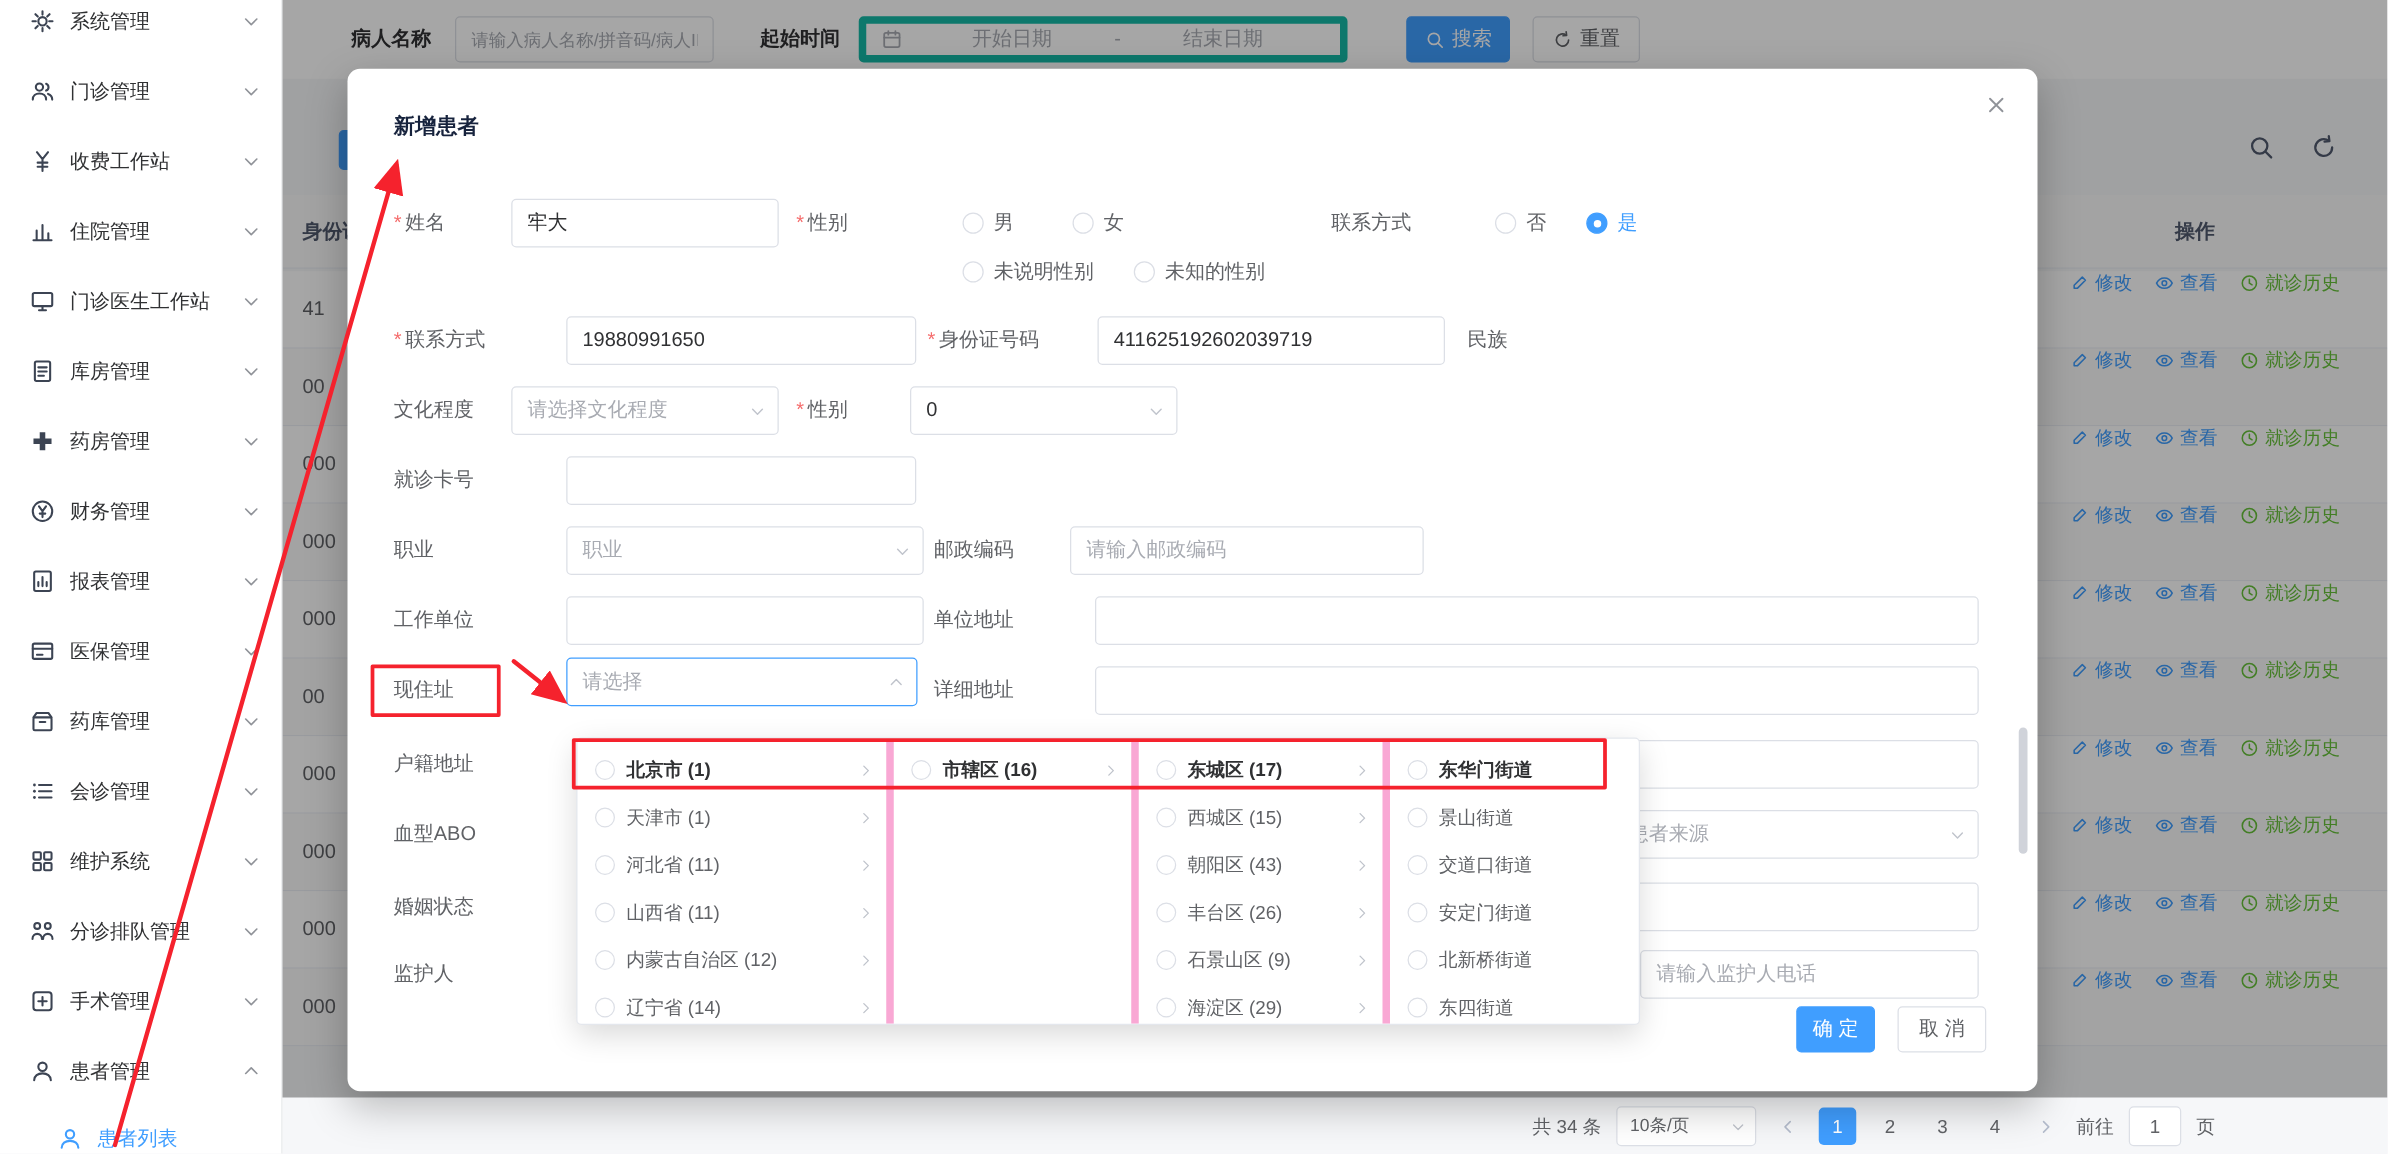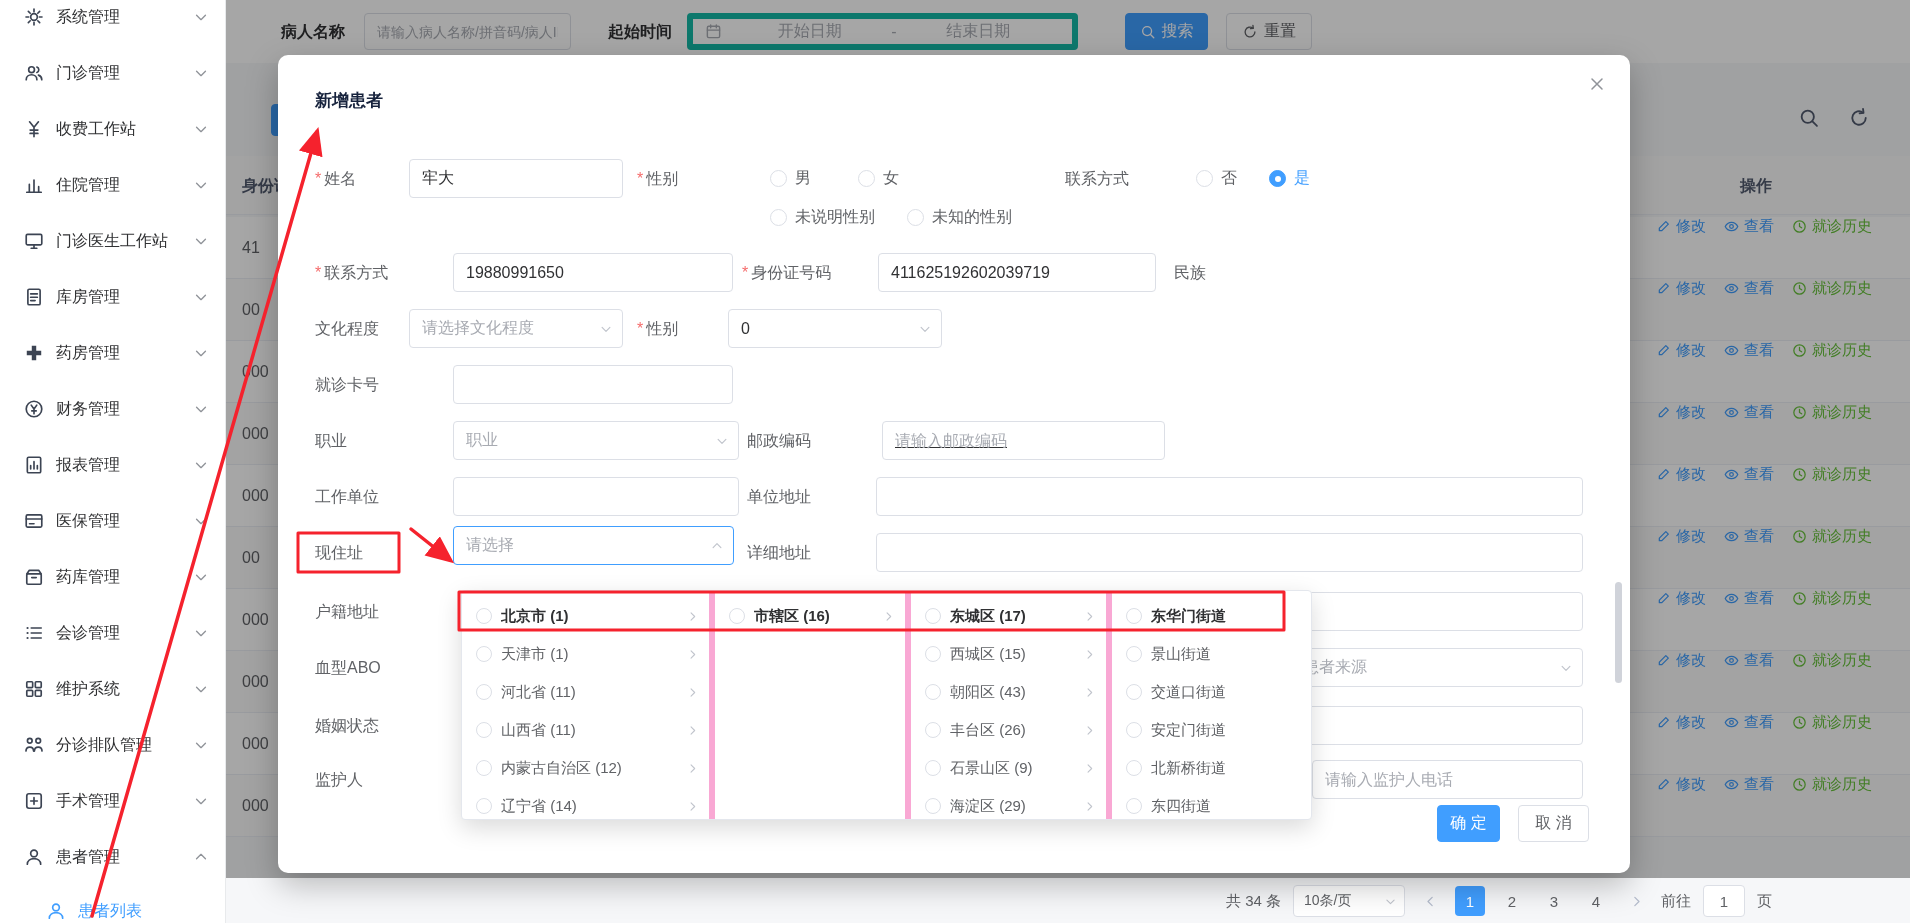--- a/index.html
+++ b/index.html
@@ -833,21 +833,21 @@
   <span class="flabel" style="left:37px;top:366px">职业</span>
   <div class="sel" style="left:175px;top:366px;width:286px">
     <span class="ph">职业</span>
     <span class="car">
         <svg viewBox="0 0 18 18">
           <path d="M4 7l5 5 5-5"></path>
         </svg>
       </span>
   </div>
   <span class="flabel" style="left:469px;top:366px">邮政编码</span>
-  <input class="inp minp" style="left: 604px; top: 366px; width: 283px; text-decoration: underline;" placeholder="请输入邮政编码">
+  <input class="inp minp" style="left: 578px; top: 366px; width: 283px;" placeholder="请输入邮政编码">
 
   <span class="flabel" style="left:37px;top:422px">工作单位</span>
   <input class="inp minp" style="left: 175px; top: 422px; width: 286px;">
   <span class="flabel" style="left:469px;top:422px">单位地址</span>
   <input class="inp minp" style="left: 598px; top: 422px; width: 707px;">
 
   <span class="flabel" style="left:37px;top:478px">现住址</span>
   <div class="sel focus" style="left:175px;top:471px;width:281px">
     <span class="ph">请选择</span>
     <span class="car">

